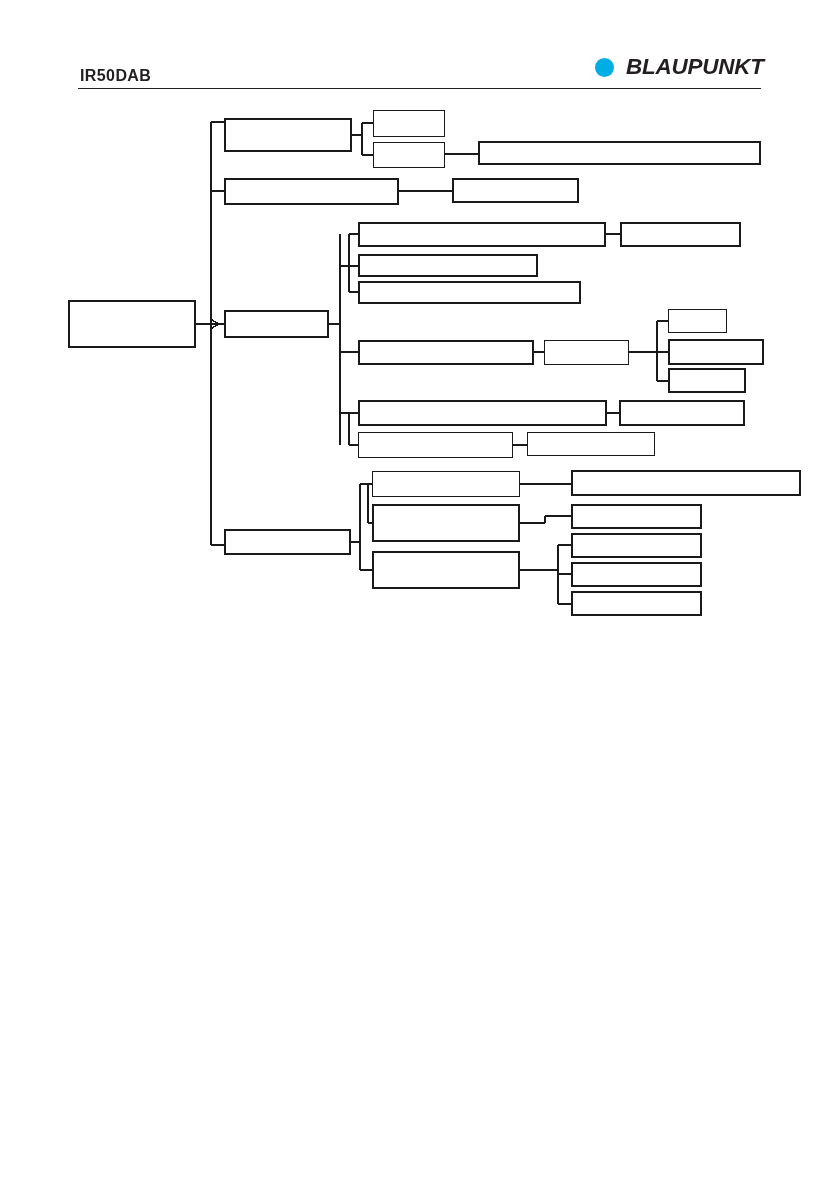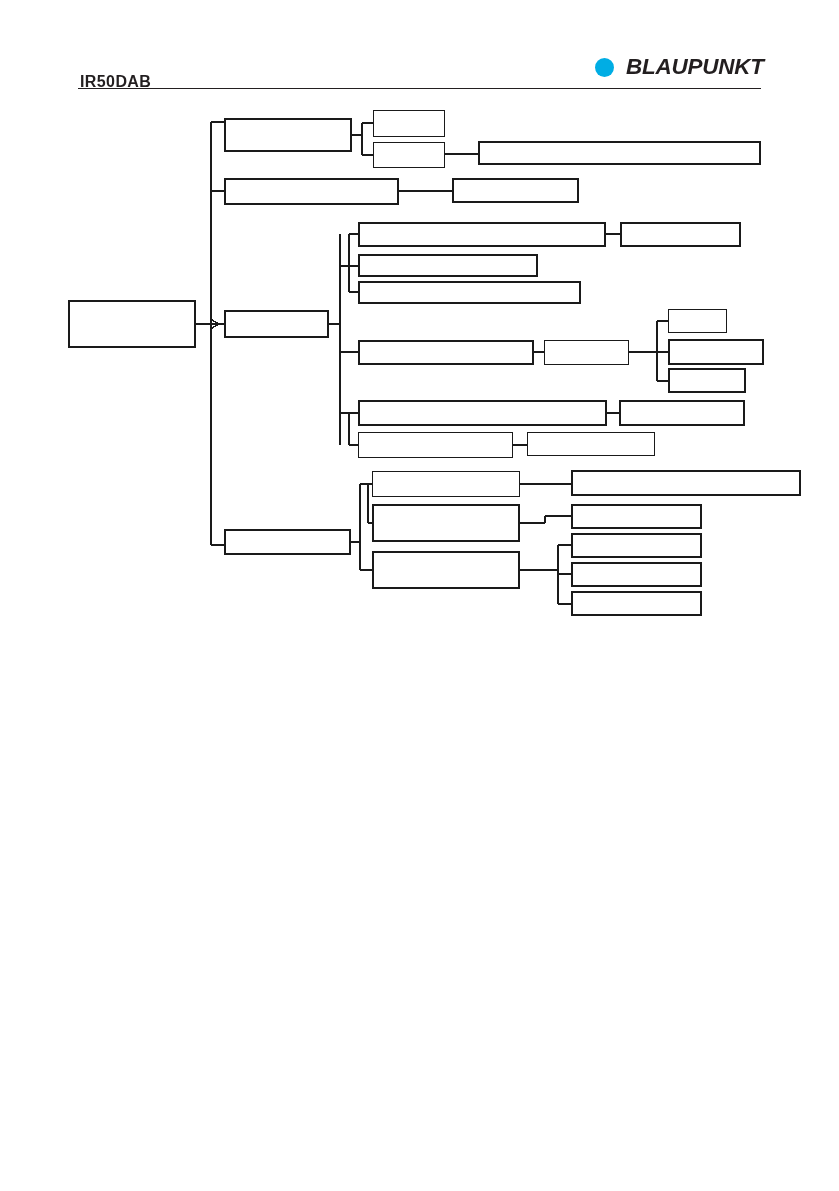--- a/index.html
+++ b/index.html
@@ -7,21 +7,21 @@
   body{
     width:839px;height:1191px;position:relative;overflow:hidden;
     font-family:"Liberation Sans", sans-serif;
     -webkit-font-smoothing:antialiased;
   }
   .page{position:absolute;inset:0;background:#fff;}
 
   
   .header{position:absolute;left:0;top:0;width:839px;height:96px;}
   .model-name{
-    position:absolute;left:80px;top:74px;
+    position:absolute;left:80px;top:68px;
     font-size:16px;font-weight:bold;letter-spacing:.4px;
     color:#231f20;line-height:1;
   }
   .brand{
     position:absolute;right:78px;top:55px;
     display:flex;align-items:center;gap:12px;height:24px;
   }
   .brand-dot{
     width:19px;height:19px;border-radius:50%;
     background:#00ade4;display:block;flex:none;

